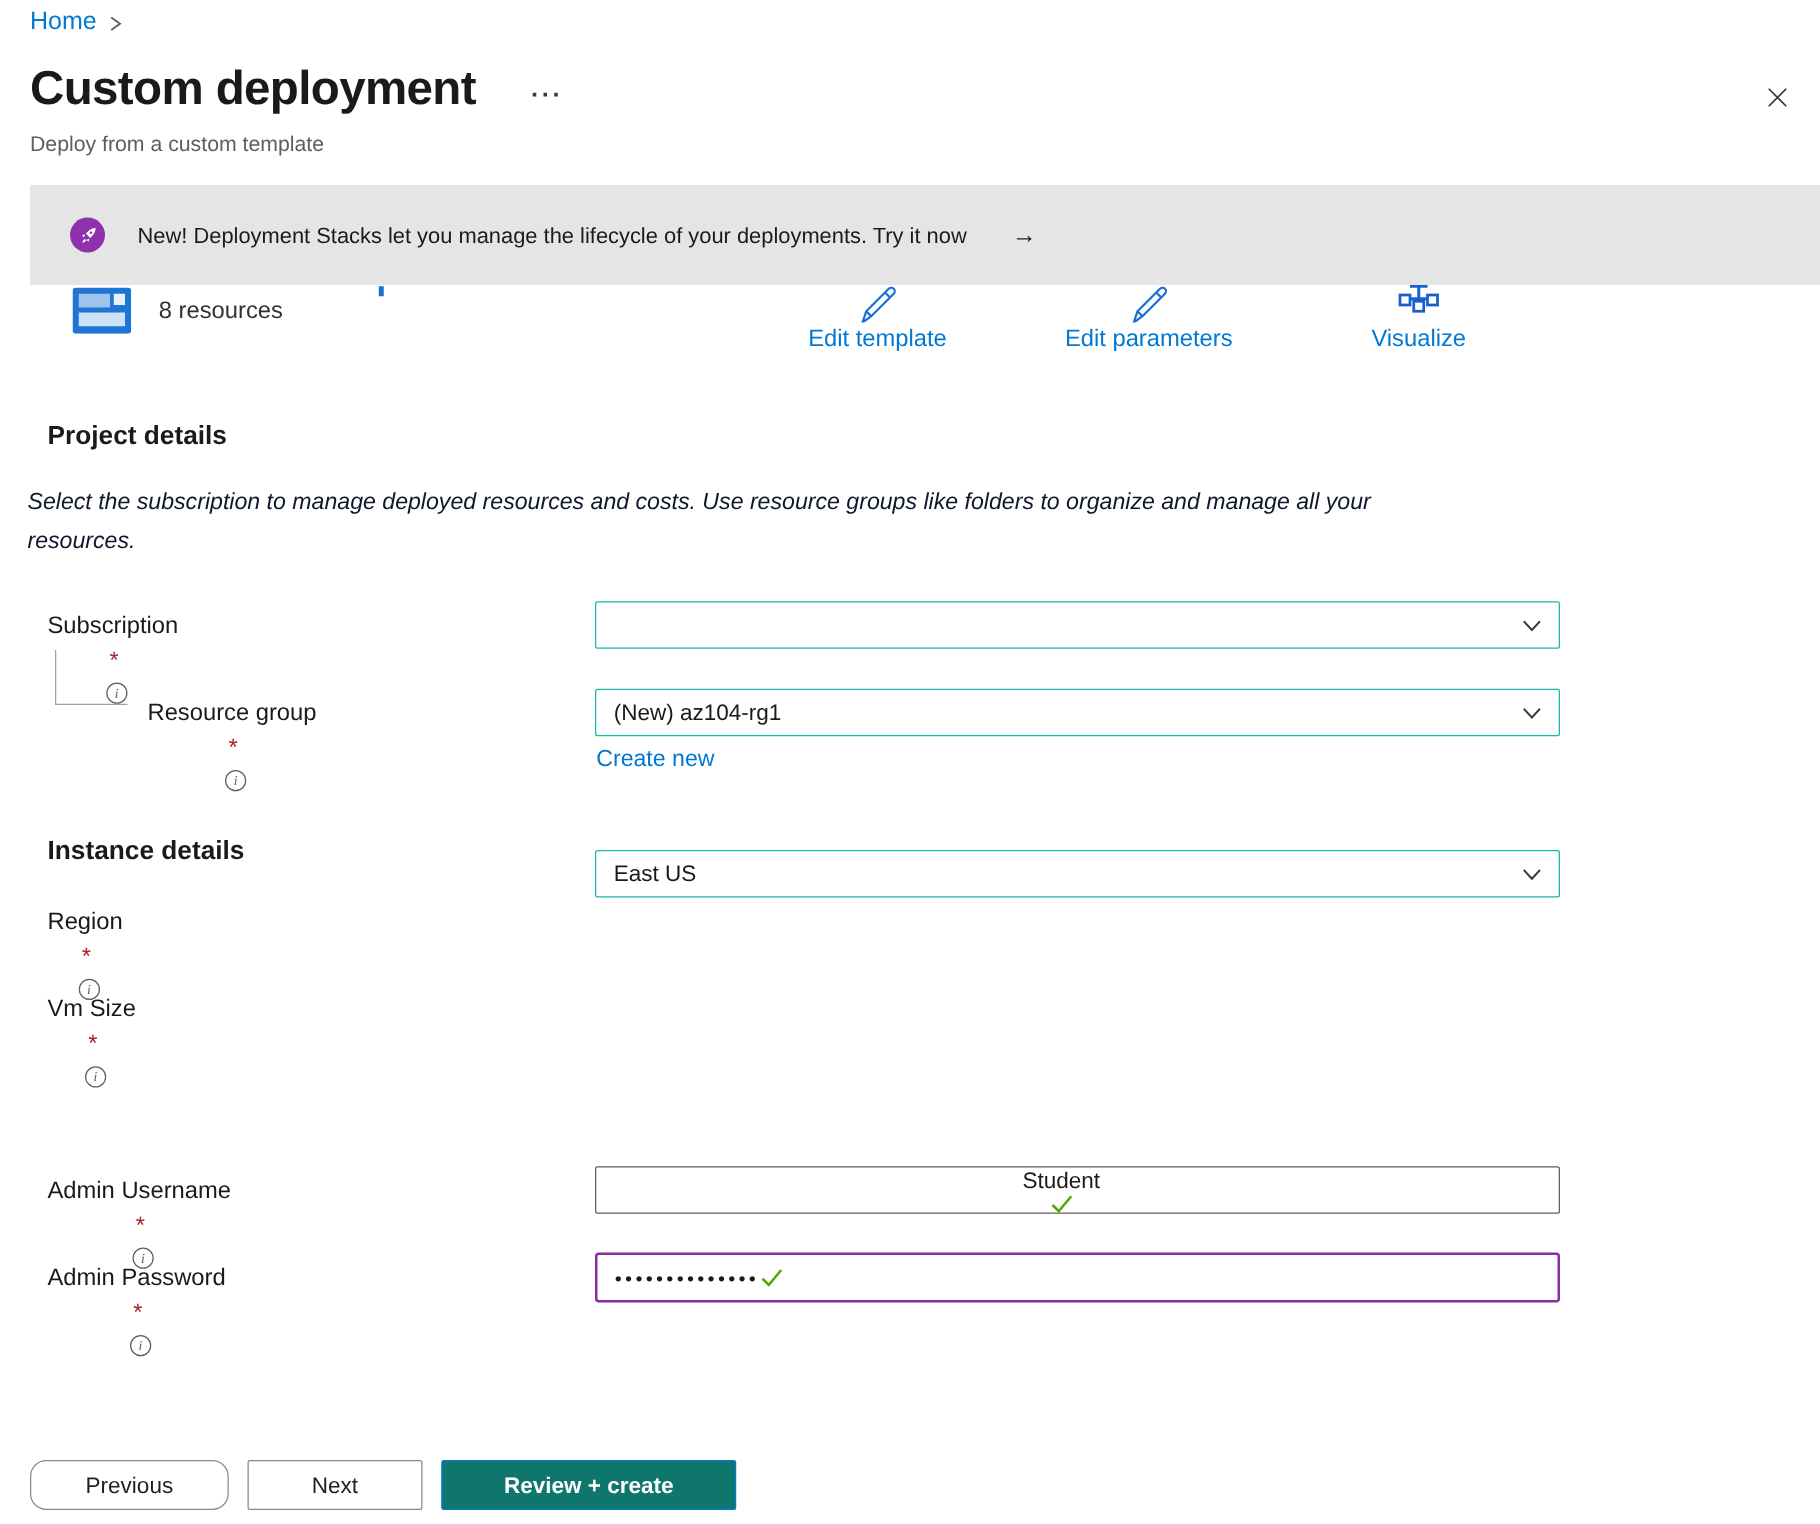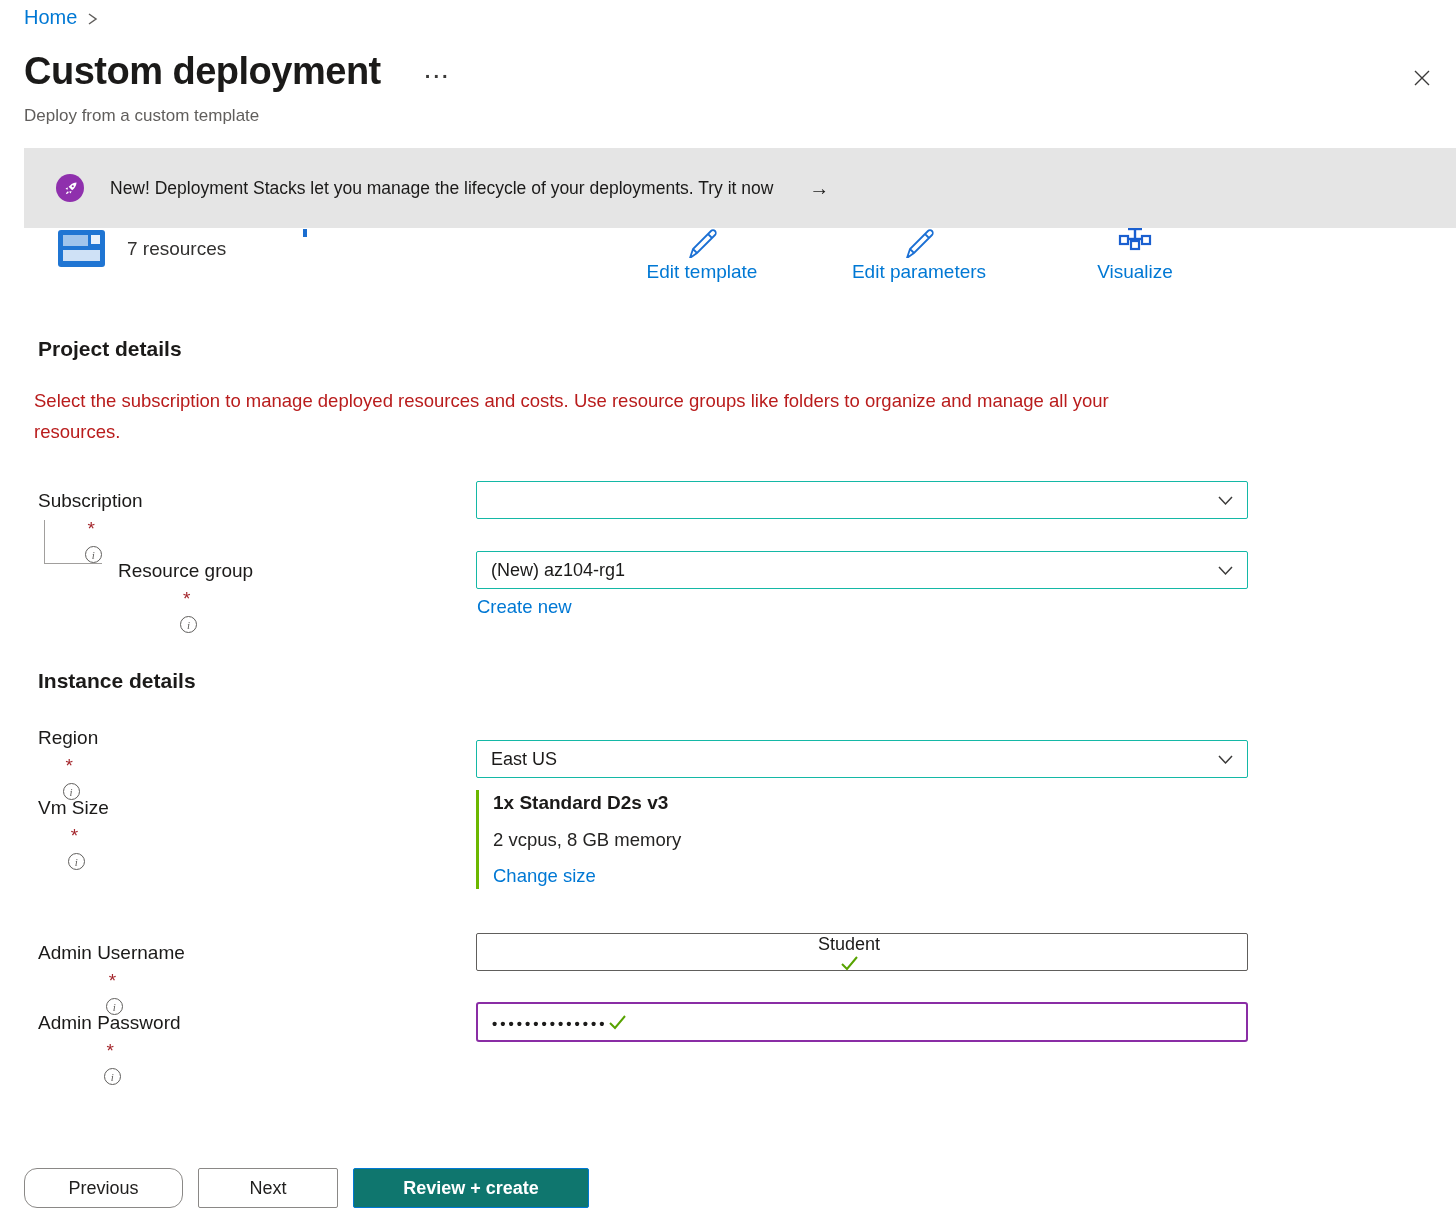--- a/index.html
+++ b/index.html
@@ -31,21 +31,21 @@
   .tile-label { font-size:19px; color:#323130; }
   .action { position:absolute; top:0; display:flex; flex-direction:column; align-items:center; cursor:pointer; width:220px; transform:translateX(-50%); }
   .action .icon-clip { height:30px; overflow:hidden; display:flex; align-items:flex-end; }
   .action-label { font-size:19px; color:#0078d4; margin-top:3px; }
   .act-1 { left:702px; } .act-2 { left:919px; } .act-3 { left:1135px; }
 
   
   .section-heading { position:absolute; left:38px; font-size:21px; font-weight:700; color:#1b1a19; }
   .h-project { top:337px; }
   .h-instance { top:669px; }
-  .section-desc { position:absolute; left:34px; top:385px; width:1150px; font-size:18.5px; line-height:31px; color:#b91c1c; }
+  .section-desc { position:absolute; left:22px; top:385px; width:1150px; font-size:18.5px; line-height:31px; color:#0f172a;font-style:italic; }
 
   
   .row-label { position:absolute; left:38px; display:flex; align-items:center; gap:6px; font-size:19px; color:#1b1a19;flex-direction:column; }
   .req { color:#a4262c; font-size:19px; margin-left:2px; }
   .info-icon { width:17px; height:17px; border:1px solid #5f5e5c; border-radius:50%; color:#5f5e5c; font-size:11px; display:inline-flex; align-items:center; justify-content:center; margin-left:6px; font-family:"Liberation Serif",serif; font-style:italic; }
   .field { position:absolute; left:476px; width:772px; height:38px; border:1px solid #14b8a6; border-radius:2px; background:#fff; display:flex; align-items:center; padding:0 14px; font-size:18px; color:#1b1a19; cursor:pointer; }
   .field .chev { position:absolute; right:13px; top:11px; }
   .connector { position:absolute; left:44px; top:520px; width:58px; height:44px; border-left:1px solid #a19f9d; border-bottom:1px solid #a19f9d; }
   .link { color:#0078d4; font-size:18.5px; cursor:pointer; text-decoration:none; display:inline-block; }
   .create-new { position:absolute; left:477px; top:596px; }
@@ -109,21 +109,21 @@
 
   <div class="template-row">
     <span class="artifact"></span>
     <div class="tile">
       <svg width="47" height="37" viewBox="0 0 47 37">
         <rect x="0" y="0" width="47" height="37" rx="3" fill="#1f75d3"></rect>
         <rect x="5" y="5" width="25" height="11" fill="#9fc4ec"></rect>
         <rect x="33" y="5" width="9" height="9" fill="#e8f1fb"></rect>
         <rect x="5" y="20" width="37" height="11" fill="#cfe1f6"></rect>
       </svg>
-      <span class="tile-label">7 resources</span>
+      <span class="tile-label">8 resources</span>
     </div>
 
     <div class="action act-1">
       <span class="icon-clip">
         <svg width="36" height="38" viewBox="0 0 36 38" style="margin-bottom:-6px">
           <path d="M6 32 L9 23 L27 5 C28 4 30 4 31 5 C32 6 32 8 31 9 L13 27 Z M9 23 L13 27 M24 8 L28 12" fill="none" stroke="#1a6fd4" stroke-width="1.8"></path>
         </svg>
       </span>
       <span class="action-label">Edit template</span>
     </div>
@@ -186,38 +186,33 @@
   </div>
   <a class="link create-new">Create new</a>
 
   <div class="section-heading h-instance">Instance details</div>
 
   <div class="row-label" style="top:727px;">
     <span>Region</span>
       <span class="req">*</span>
     <span class="info-icon">i</span>
   </div>
-  <div class="field" style="top:740px;">
+  <div class="field" style="top:680px;">
     <span>East US</span>
     <span class="chev">
       <svg width="17" height="16" viewBox="0 0 17 16">
           <polyline points="2,4 8.5,11 15,4" fill="none" stroke="#3b3a39" stroke-width="1.5"></polyline>
         </svg>
     </span>
   </div>
 
   <div class="row-label" style="top:797px;">
     <span>Vm Size</span>
       <span class="req">*</span>
     <span class="info-icon">i</span>
-  </div>
-  <div class="vm-box">
-    <div class="vm-name">1x Standard D2s v3</div>
-    <div class="vm-specs">2 vcpus, 8 GB memory</div>
-    <div class="vm-change"><a class="link">Change size</a></div>
   </div>
 
   <div class="row-label" style="top:942px;">
     <span>Admin Username</span>
       <span class="req">*</span>
     <span class="info-icon">i</span>
   </div>
   <div class="text-input" style="top:933px;flex-direction:column;">
     <span>Student</span>
     <span class="check">

